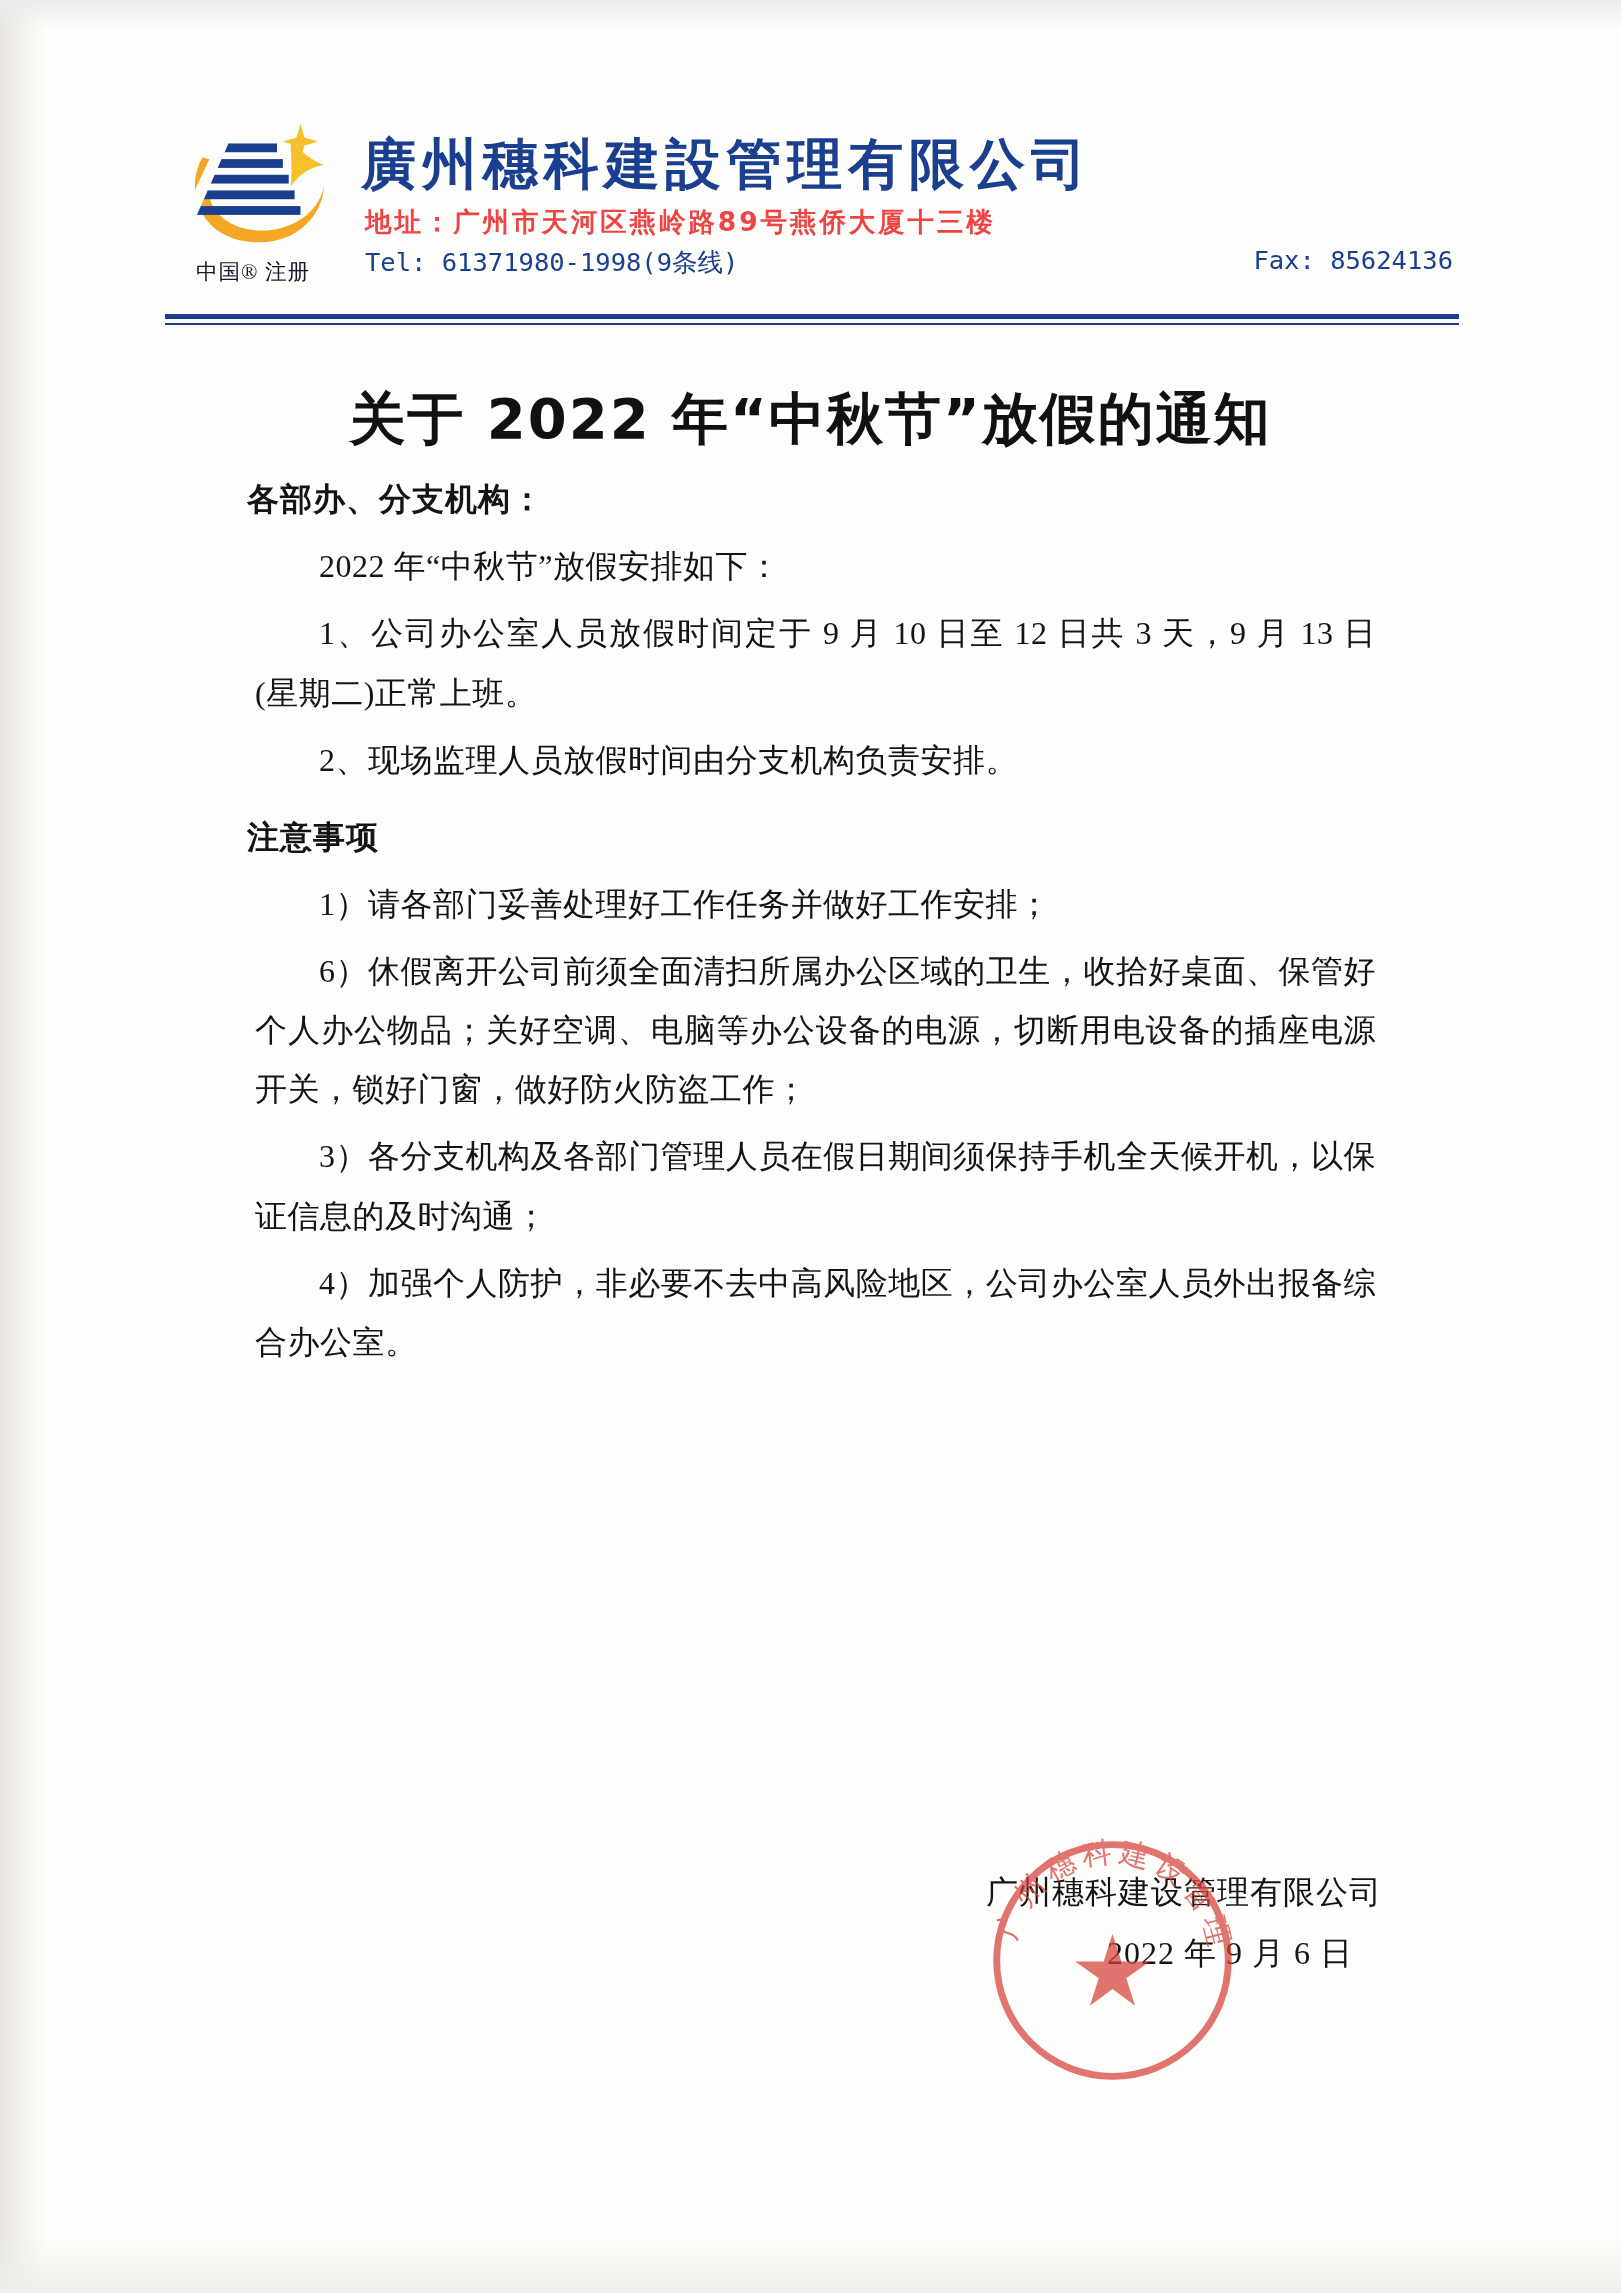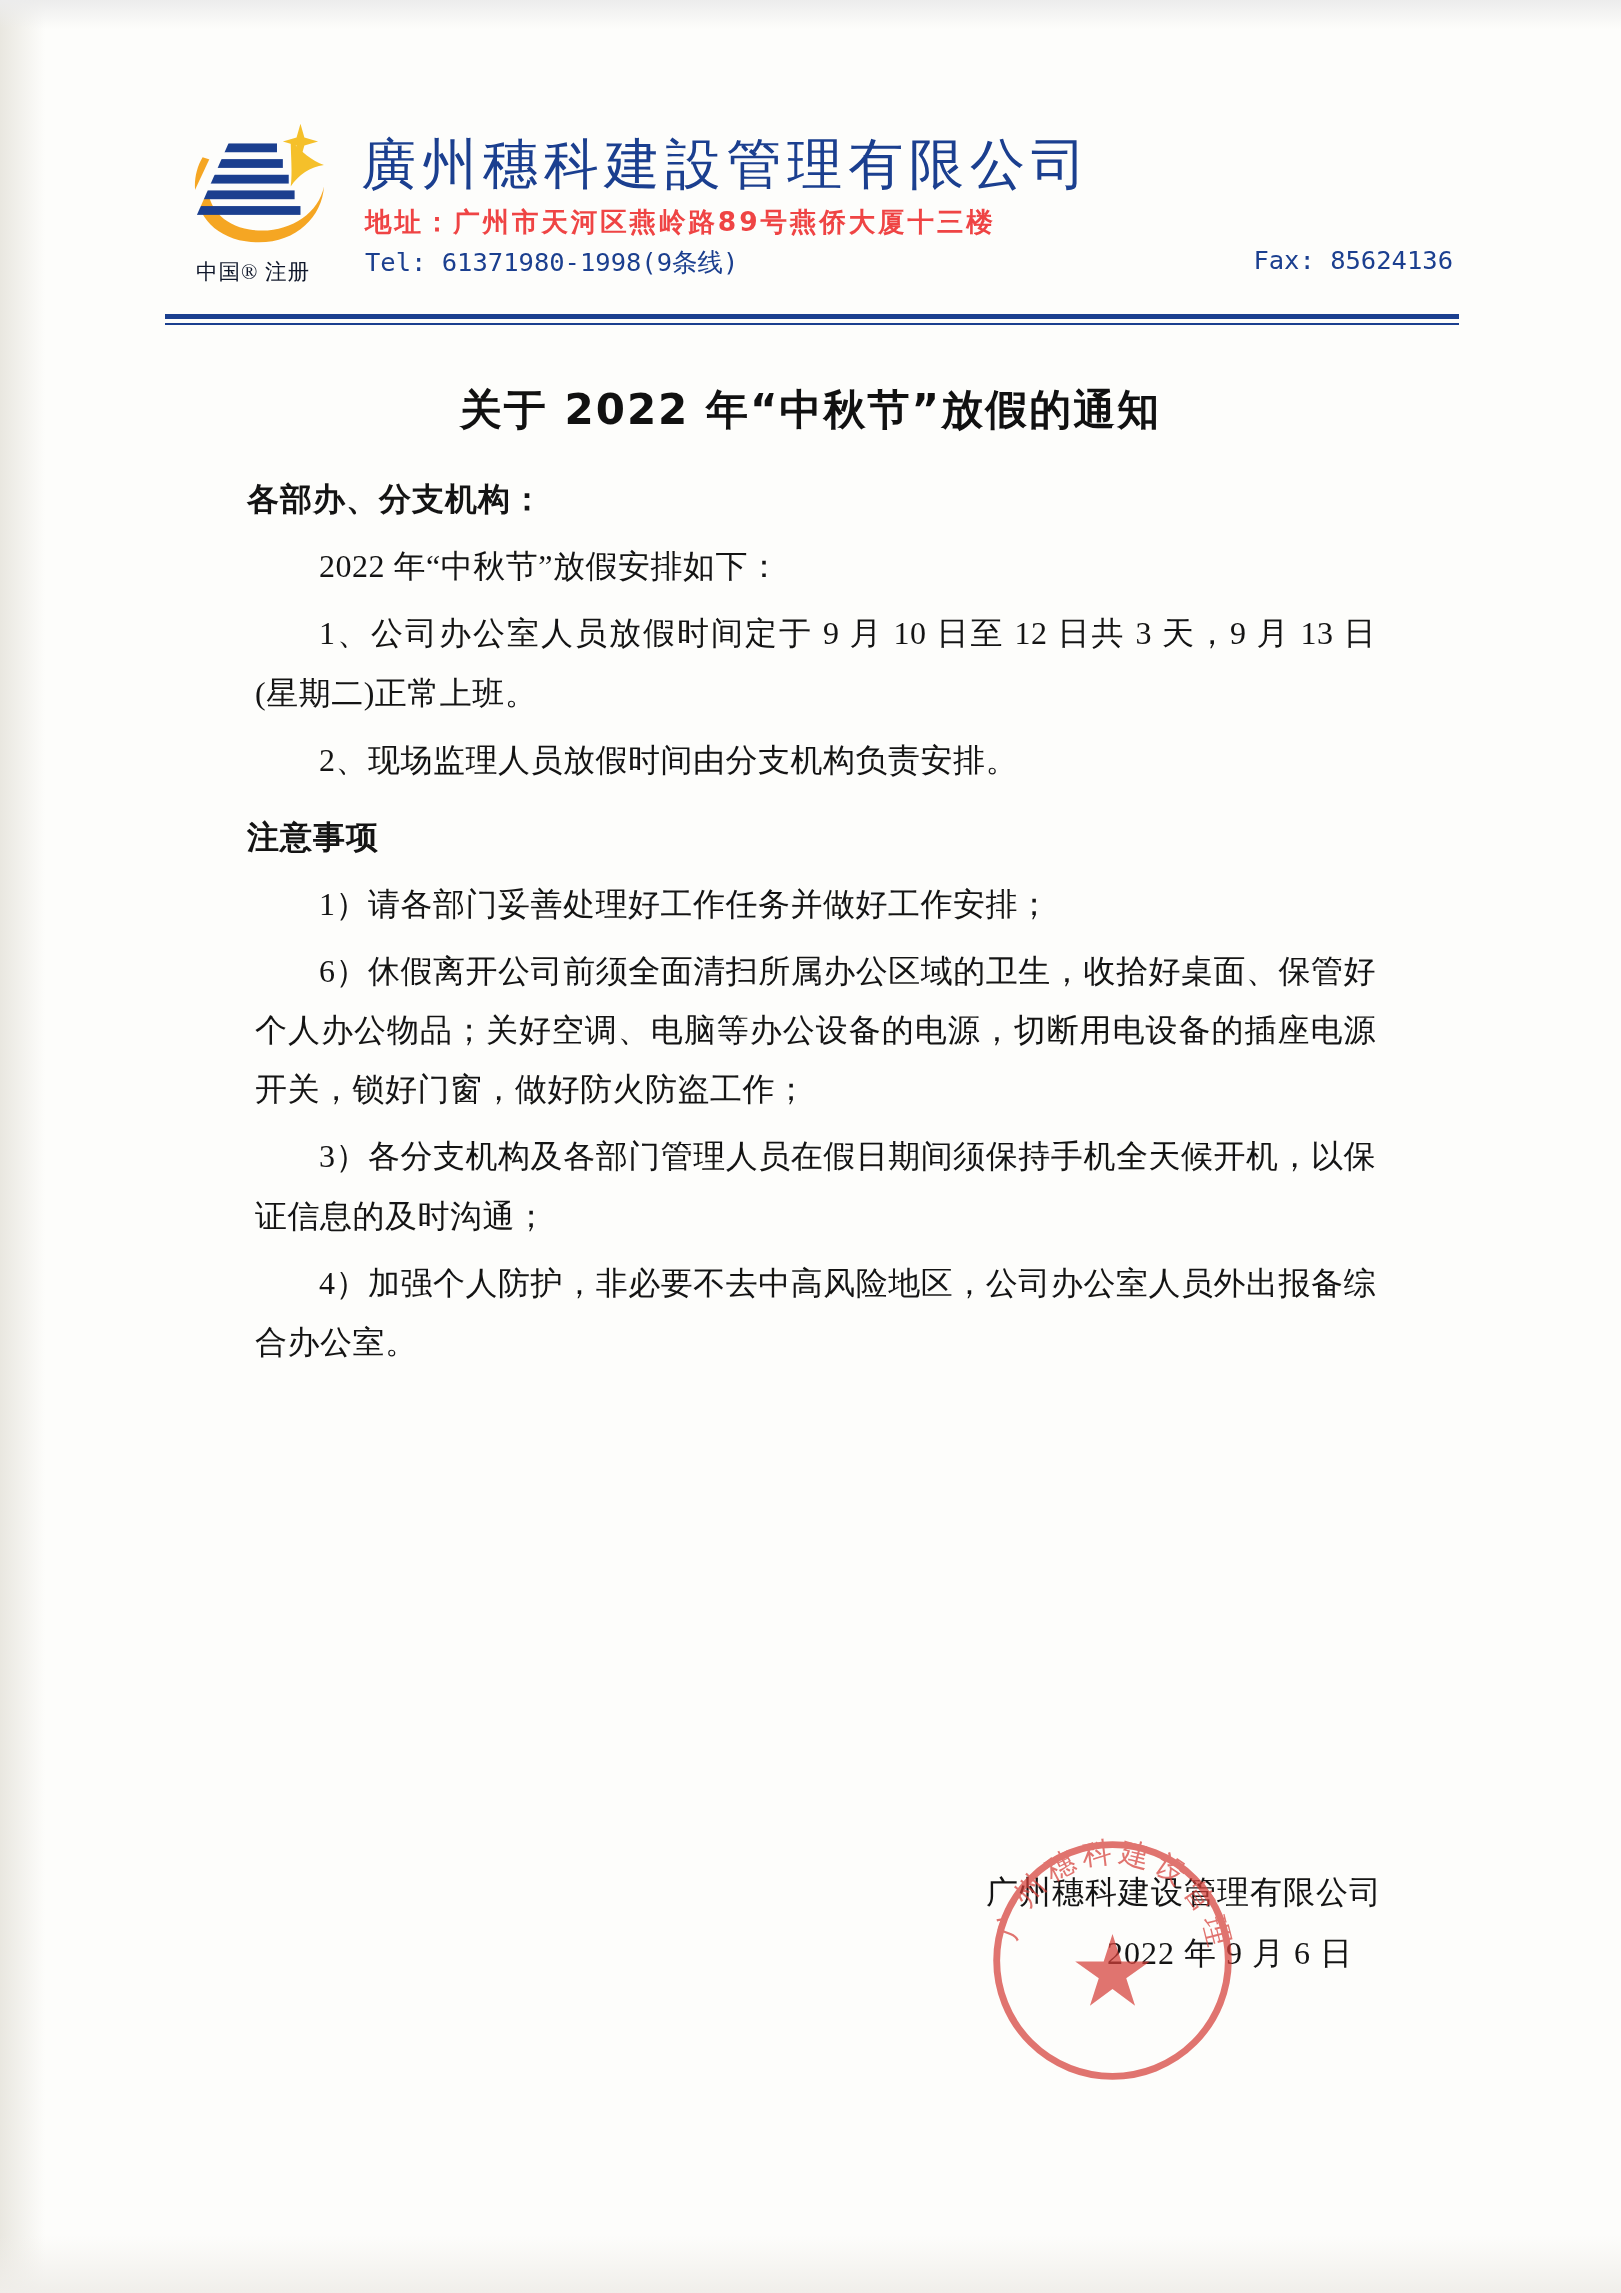--- a/index.html
+++ b/index.html
@@ -72,21 +72,21 @@
     font-size: 21.6px;
     color: #0f172a;
     letter-spacing: 1px;
   }
   .company-name {
     position: absolute;
     left: 196px;
     top: 9.8px;
     font-family: "DejaVu Sans", sans-serif;
     font-size: 55px;
-    font-weight: normal;
+    font-weight: bold;
     color: #1b3f8f;
     letter-spacing: 5.9px;
     white-space: nowrap;
   }
   .company-addr {
     position: absolute;
     left: 200px;
     top: 86px;
     font-family: "DejaVu Sans", sans-serif;
     font-size: 26.5px;
@@ -126,21 +126,21 @@
   }
 
   
   .doc-title {
     position: absolute;
     left: 0;
     top: 382px;
     width: 100%;
     text-align: center;
     font-family: "DejaVu Sans", sans-serif;
-    font-size: 42px;
+    font-size: 56px;
     font-weight: bold;
     letter-spacing: 2px;
     color: #111;
   }
   .content {
     position: absolute;
     left: 247px;
     top: 470px;
     width: 1137px;
     font-size: 32px;

